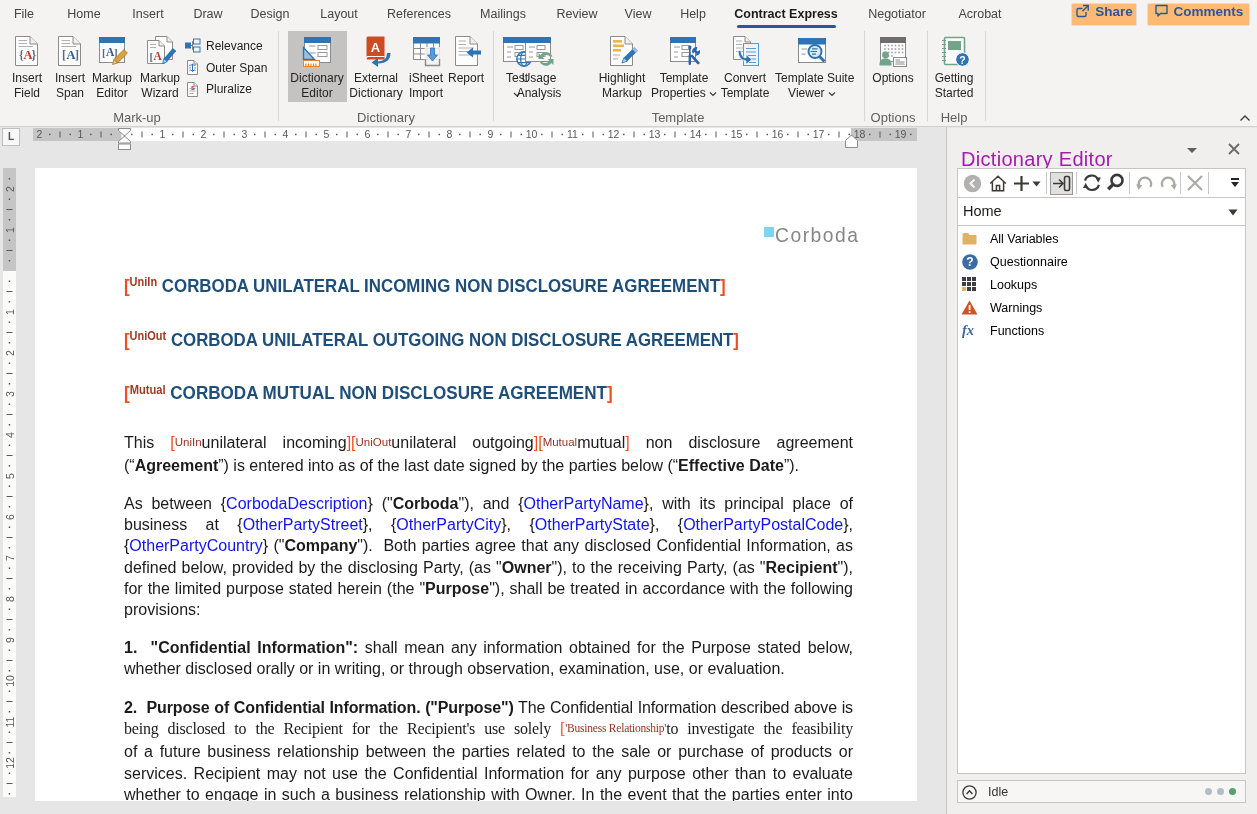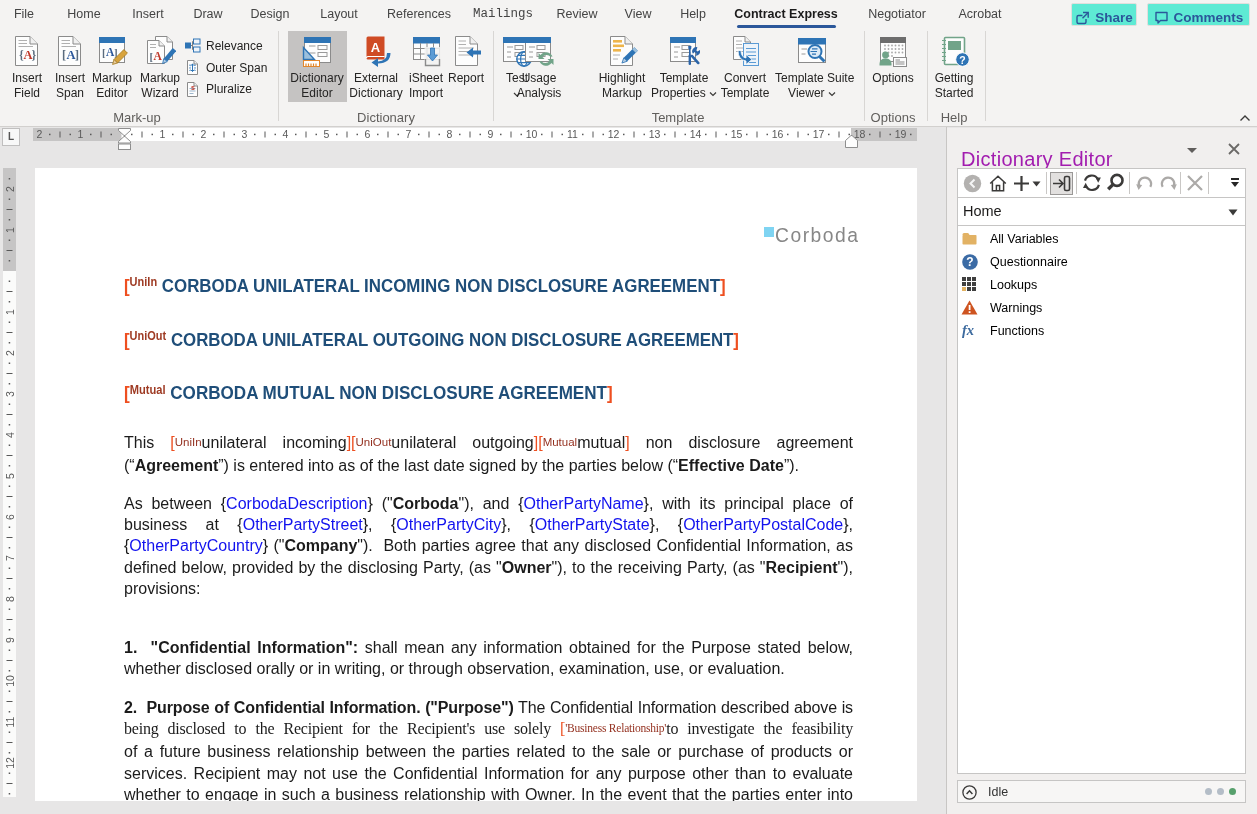--- a/index.html
+++ b/index.html
@@ -4,21 +4,21 @@
 <style>
 * { margin:0; padding:0; box-sizing:border-box; }
 html,body { width:1257px; height:814px; overflow:hidden; }
 body { font-family:"Liberation Sans",sans-serif; background:#e7e6e6; position:relative; }
 
 
 #tabbar { position:absolute; left:0; top:0; width:1257px; height:28px; background:#f4f3f2; }
 .tab { position:absolute; top:0; height:28px; line-height:28px; font-size:12.5px; color:#444; text-align:center; transform:translateX(-50%); white-space:nowrap; }
 .tab.active { color:#1b1b1b; font-weight:700; }
 .tabunderline { position:absolute; height:2.6px; background:#2b579a; border-radius:2px; }
-.topbtn { position:absolute; top:3px; height:23px; background:#5eead4; border:1px solid #e1dfdd; border-radius:2px; color:#2b579a; font-size:13.5px; font-weight:700; display:flex; align-items:flex-end; justify-content:center; gap:5px; }
+.topbtn { position:absolute; top:3px; height:23px; background:#fdba74; border:1px solid #e1dfdd; border-radius:2px; color:#2b579a; font-size:13.5px; font-weight:700; display:flex; align-items:flex-start; justify-content:center; gap:5px; }
 
 
 #ribbon { position:absolute; left:0; top:28px; width:1257px; height:99px; background:#f4f3f2; border-bottom:1px solid #d2d0ce; }
 .rbtn { position:absolute; top:4px; width:74px; text-align:center; transform:translateX(-50%); }
 .rbtn .ric { height:36px; padding-top:3px; display:flex; justify-content:center; align-items:flex-start; }
 .rbtn .rlb { font-size:12px; color:#252423; line-height:15.3px; margin-top:3px; white-space:nowrap; }
 .gsep { position:absolute; top:3px; width:1px; height:90px; background:#d8d6d4; }
 .glabel { position:absolute; top:82px; font-size:13px; color:#605e5c; transform:translateX(-50%); white-space:nowrap; }
 .smallbtn { position:absolute; height:22px; display:flex; align-items:center; gap:5px; font-size:12px; color:#252423; }
 
@@ -51,21 +51,21 @@
 <body>
 
 <div id="tabbar">
   <div class="tab" style="left:24px;">File</div>
   <div class="tab" style="left:84px;">Home</div>
   <div class="tab" style="left:148px;">Insert</div>
   <div class="tab" style="left:208px;">Draw</div>
   <div class="tab" style="left:270px;">Design</div>
   <div class="tab" style="left:339px;">Layout</div>
   <div class="tab" style="left:419px;">References</div>
-  <div class="tab" style="left:503px;font-family:Liberation Mono, monospace;">Mailings</div>
+  <div class="tab" style="left:503px;">Mailings</div>
   <div class="tab" style="left:577px;">Review</div>
   <div class="tab" style="left:638px;">View</div>
   <div class="tab" style="left:693px;">Help</div>
   <div class="tab active" style="left:786px;">Contract Express</div>
   <div class="tabunderline" style="left:737px; top:25px; width:99px;"></div>
   <div class="tab" style="left:897px;">Negotiator</div>
   <div class="tab" style="left:980px;">Acrobat</div>
   <div class="topbtn" style="left:1071px; width:66px;"><svg width="15" height="14" viewBox="0 0 15 14">
         <path d="M7.5 4.5 L3.5 4.5 Q2 4.5 2 6 L2 11 Q2 12.5 3.5 12.5 L9.5 12.5 Q11 12.5 11 11 L11 8" stroke="#2b579a" stroke-width="1.4" fill="none"></path>
         <path d="M8 1.5 L13.2 1.5 L13.2 6.7" stroke="#2b579a" stroke-width="1.4" fill="none"></path>
@@ -556,20 +556,21 @@
     <div class="doctext" style="top:263.9px;">
       <div class="jline">This <span class="obr">[</span><sup class="f">UniIn</sup>unilateral incoming<span class="obr">][</span><sup class="f">UniOut</sup>unilateral outgoing<span class="obr">]</span><span class="obr">[</span><sup class="f">Mutual</sup>mutual<span class="obr">]</span> non disclosure agreement</div>
       <div>(“<b>Agreement</b>”) is entered into as of the last date signed by the parties below (“<b>Effective Date</b>”).</div>
     </div>
 
     <div class="doctext" style="top:324.8px;">
       <div class="jline">As between {<span class="blu">CorbodaDescription</span>} ("<b>Corboda</b>"), and {<span class="blu">OtherPartyName</span>}, with its principal place of</div>
       <div class="jline">business at {<span class="blu">OtherPartyStreet</span>}, {<span class="blu">OtherPartyCity</span>}, {<span class="blu">OtherPartyState</span>}, {<span class="blu">OtherPartyPostalCode</span>},</div>
       <div class="jline">{<span class="blu">OtherPartyCountry</span>} ("<b>Company</b>").&nbsp; Both parties agree that any disclosed Confidential Information, as</div>
       <div class="jline">defined below, provided by the disclosing Party, (as "<b>Owner</b>"), to the receiving Party, (as "<b>Recipient</b>"),</div>
+      <div class="jline">for the limited purpose stated herein (the "<b>Purpose</b>"), shall be treated in accordance with the following</div>
       <div>provisions:</div>
     </div>
 
     <div class="doctext" style="top:468.8px;">
       <div class="jline"><b>1.&nbsp; "Confidential Information":</b> shall mean any information obtained for the Purpose stated below,</div>
       <div>whether disclosed orally or in writing, or through observation, examination, use, or evaluation.</div>
     </div>
 
     <div class="doctext" style="top:528.8px;">
       <div class="jline" style="letter-spacing:-0.12px;"><b>2.&nbsp; Purpose of Confidential Information.&nbsp;("Purpose")</b> The Confidential Information described above is</div>

